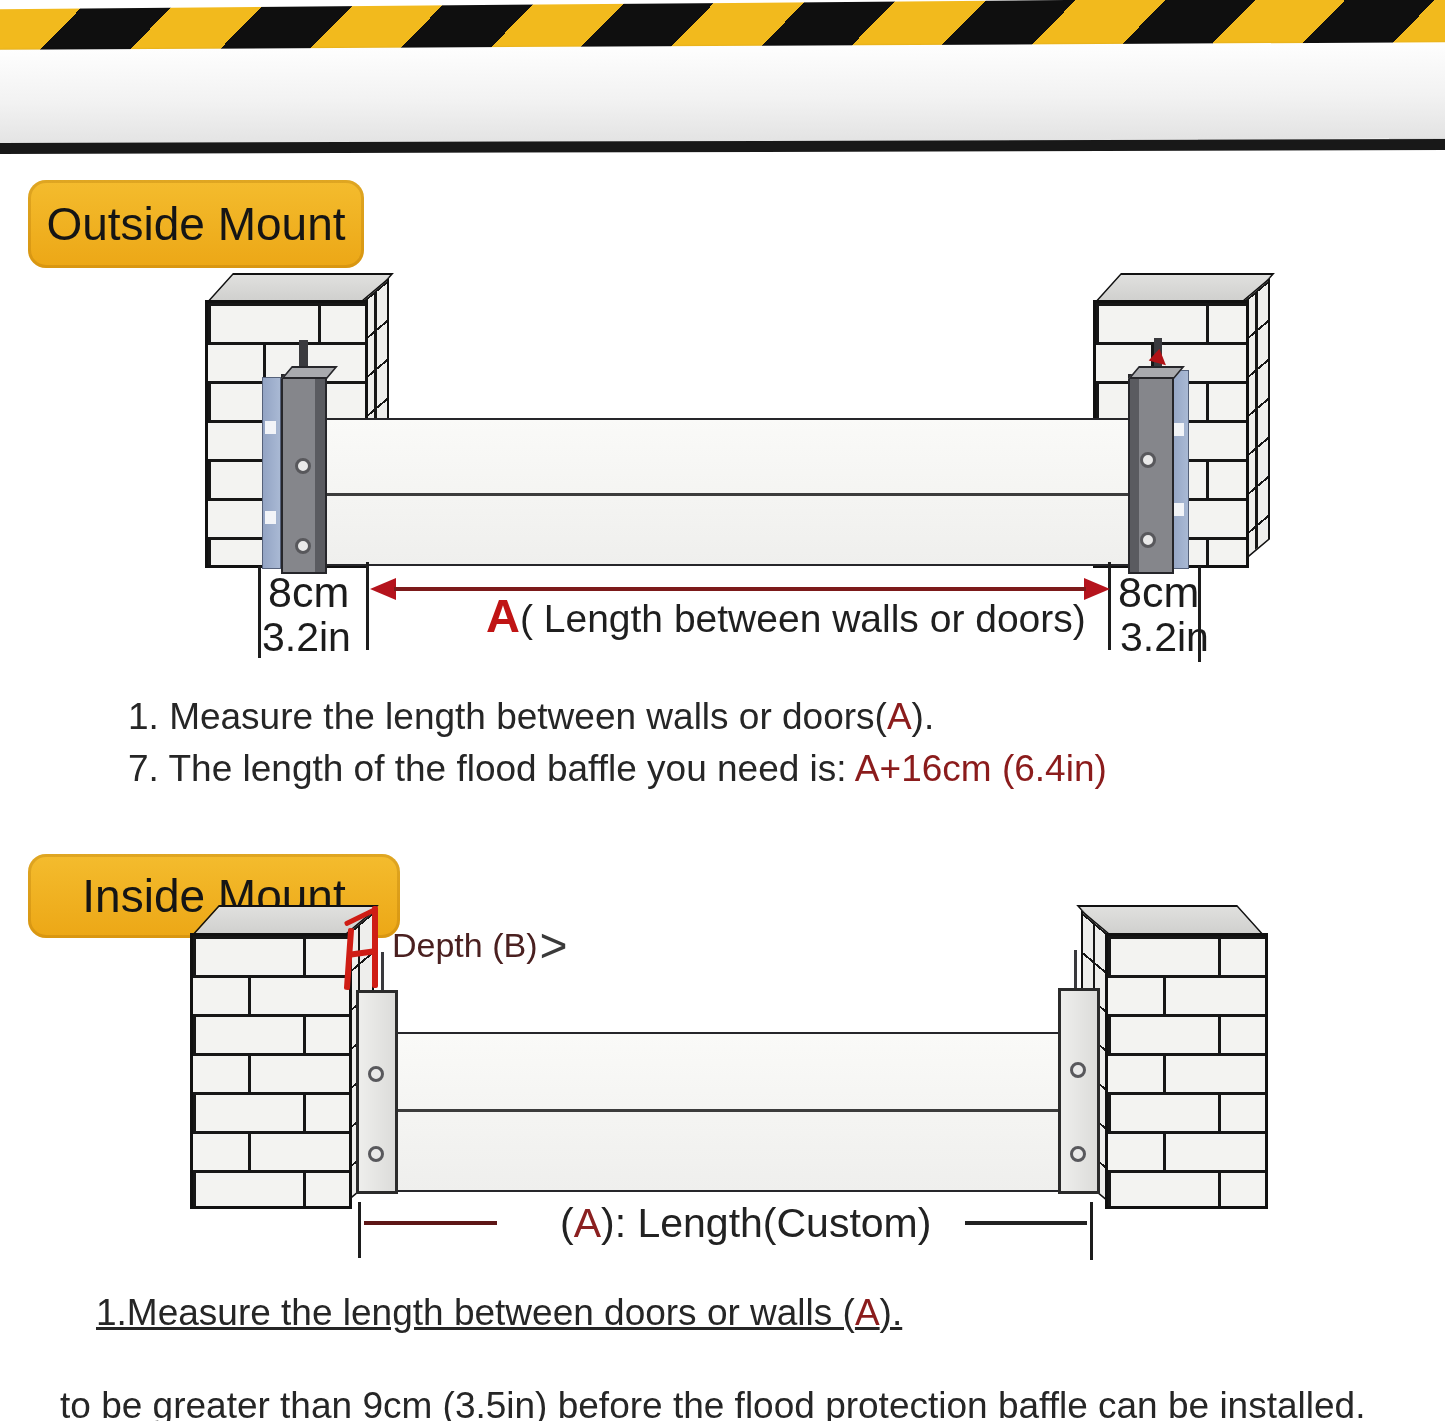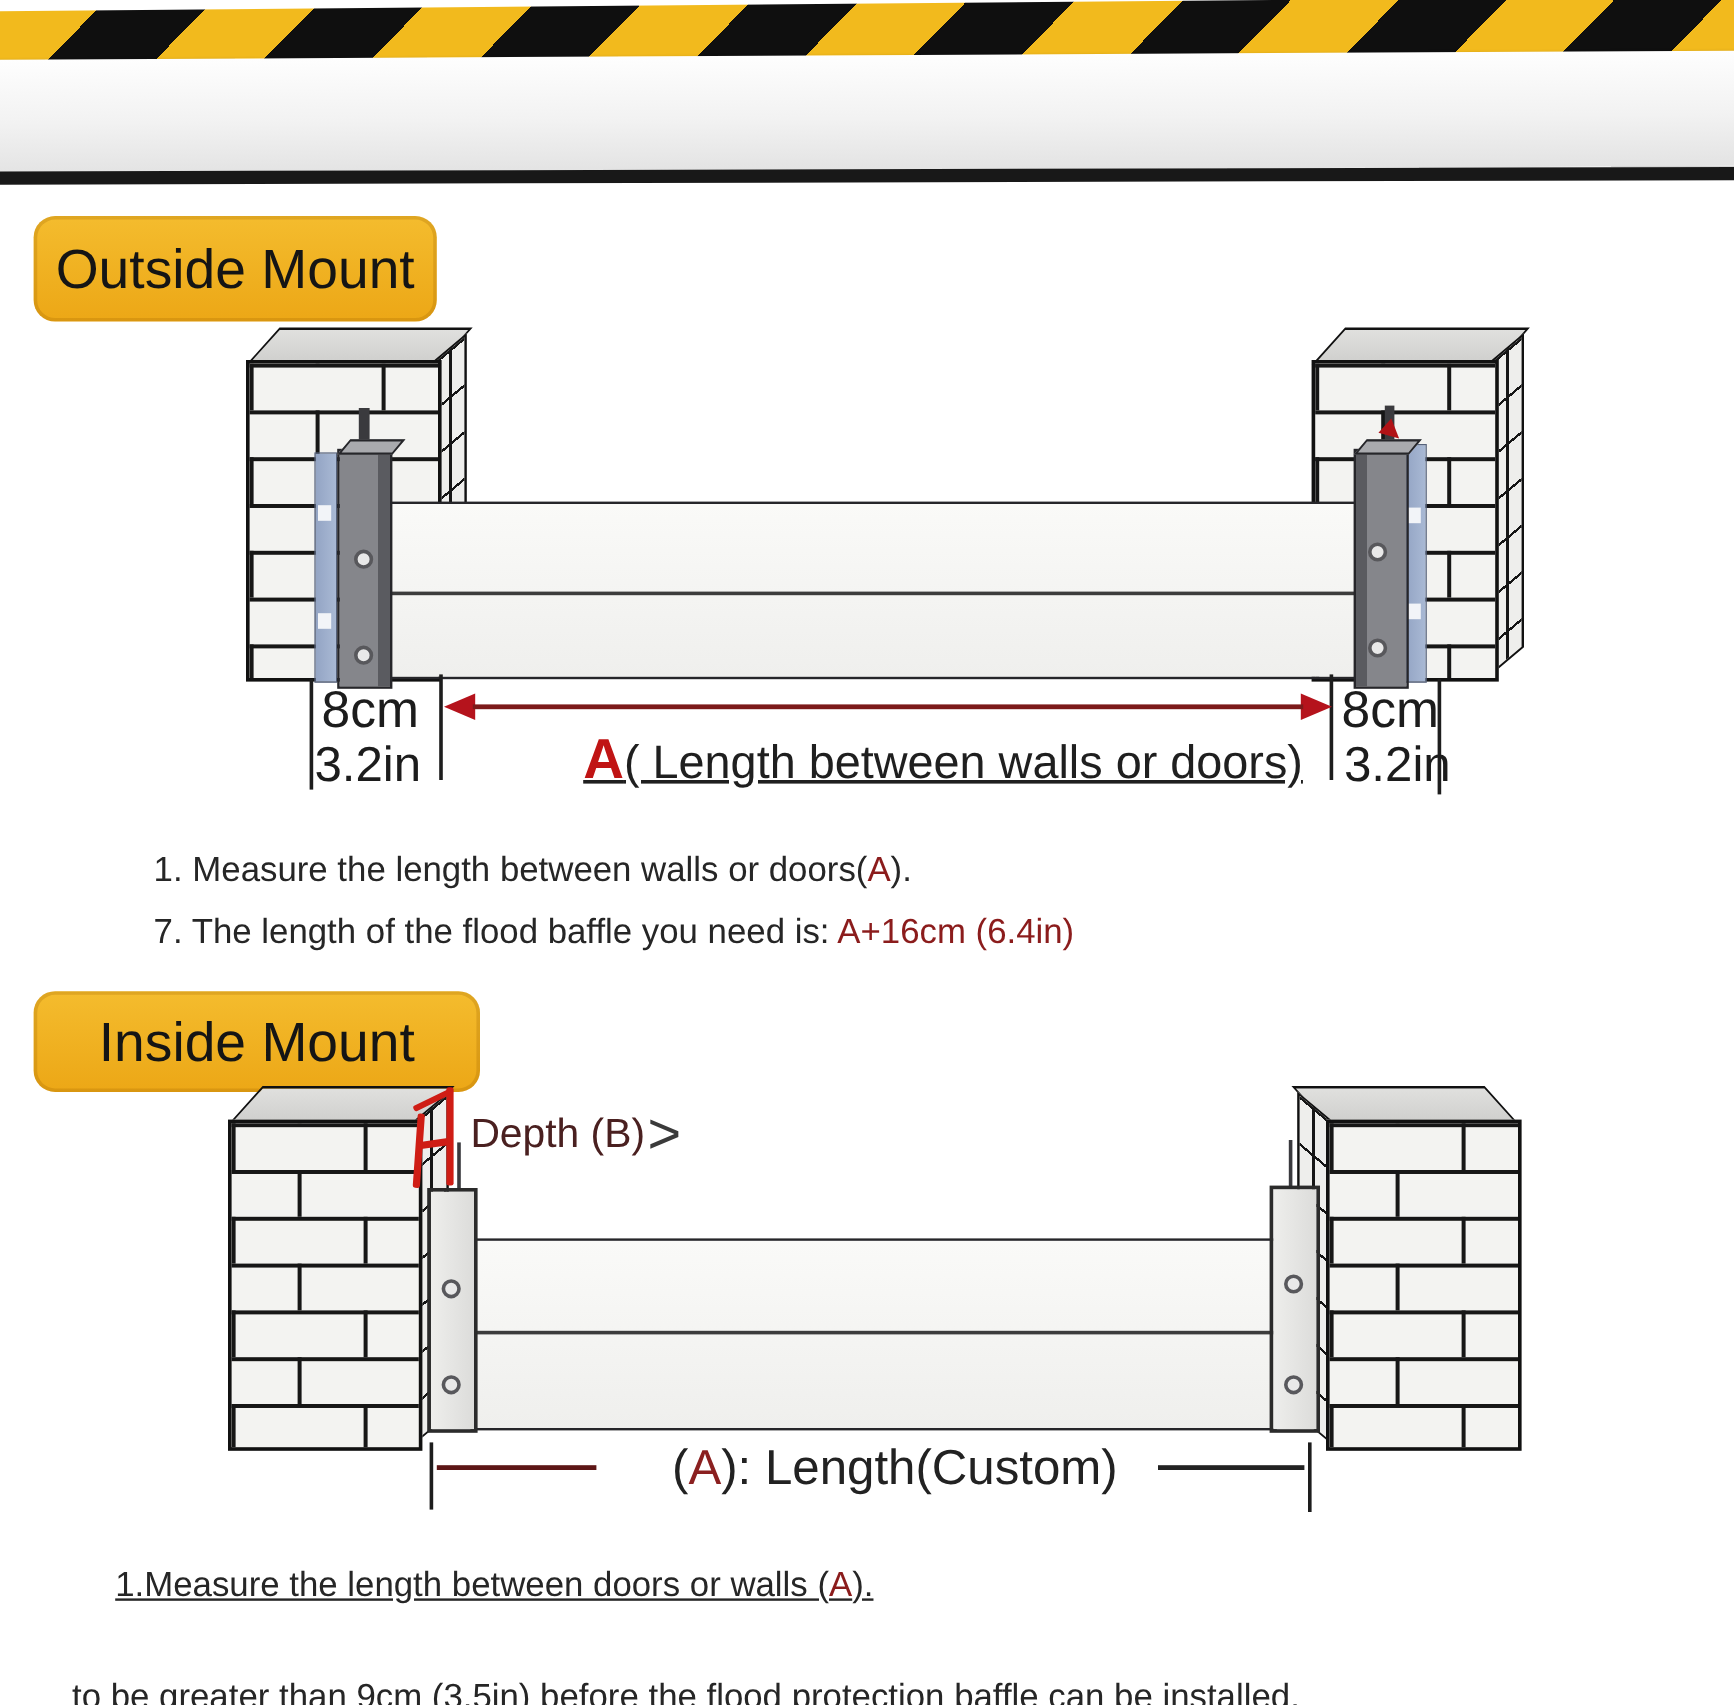--- a/index.html
+++ b/index.html
@@ -74,21 +74,21 @@
   .redtri{position:absolute;width:0;height:0;border-left:16px solid #b01216;
     border-top:8px solid transparent;border-bottom:8px solid transparent;
     transform:rotate(42deg);z-index:6;}
   .rh{position:absolute;background:#cf1d15;z-index:6;border-radius:2px;}
 
   
   .meas{position:absolute;font-size:43px;color:#1c1c1c;z-index:6;}
   .meas-small{position:absolute;font-size:41px;color:#1c1c1c;z-index:6;}
   .spanlabel{position:absolute;font-size:39px;color:#1f1f1f;z-index:6;white-space:nowrap;}
   .spanlabel .bigA{font-size:47px;font-weight:700;color:#c01414;}
-  .instr{position:absolute;font-size:29px;color:#262626;white-space:nowrap;z-index:6;margin-top:13px;}
+  .instr{position:absolute;font-size:37px;color:#262626;white-space:nowrap;z-index:6;}
   .maroon{color:#8b1c1c;}
   .depthlabel{position:absolute;z-index:6;white-space:nowrap;display:flex;align-items:center;}
   .depthlabel .d1{font-size:34px;color:#4a2020;}
   .depthlabel .d2{font-size:48px;color:#3a3a3a;font-weight:400;margin:0 2px;}
   .depthlabel .d3{font-size:44px;color:#8c1d16;}
   .lencustom{position:absolute;font-size:41px;color:#222;z-index:6;white-space:nowrap;}
   .lencustom .aRed{color:#8b2020;}
 </style>
 </head>
 <body>
@@ -138,32 +138,32 @@
   <div class="tick" style="left:366px;top:562px;height:88px;"></div>
   <div class="tick" style="left:1108px;top:562px;height:88px;"></div>
   <div class="tick" style="left:1198px;top:566px;height:96px;"></div>
   <div class="ah left" style="left:370px;top:578px;"></div>
   <div class="ah right" style="left:1084px;top:578px;"></div>
   <div class="dimline" style="left:394px;top:587px;width:692px;"></div>
   <div class="meas" style="left:268px;top:568px;">8cm</div>
   <div class="meas-small" style="left:262px;top:614px;">3.2in</div>
   <div class="meas" style="left:1118px;top:568px;">8cm</div>
   <div class="meas-small" style="left:1120px;top:614px;">3.2in</div>
-  <div class="spanlabel" style="left:486px;top:604px;text-decoration:underline;">
+  <div class="spanlabel" style="left:486px;top:588px;">
     <span class="bigA">A</span><span>( Length between walls or doors)</span>
   </div>
 
   <div class="instr" style="left:128px;top:696px;">
     <span>1. Measure the length between walls or doors(</span><span class="maroon">A</span><span>).</span>
   </div>
   <div class="instr" style="left:128px;top:748px;">
     <span>7. The length of the flood baffle you need is: </span><span class="maroon">A+16cm (6.4in)</span>
   </div>
 
-  <div class="pill" style="left:28px;top:826px;width:372px;height:84px;">Inside Mount</div>
+  <div class="pill" style="left:28px;top:854px;width:372px;height:84px;">Inside Mount</div>
 
   <div class="ptop right-shift" style="left:190px;top:905px;width:156px;height:28px;"></div>
   <div class="pside slant-up-right" style="left:346px;top:933px;width:24px;height:266px;"></div>
   <div class="brickface" style="left:190px;top:933px;width:156px;height:270px;"></div>
 
   <div class="rh" style="left:346px;top:928px;width:6px;height:62px;transform:rotate(4deg);"></div>
   <div class="rh" style="left:372px;top:906px;width:6px;height:82px;"></div>
   <div class="rh" style="left:347px;top:950px;width:30px;height:6px;transform:rotate(-8deg);"></div>
   <div class="rh" style="left:343px;top:914px;width:36px;height:5px;transform:rotate(-26deg);"></div>
   <div class="pin" style="left:381px;top:952px;width:3px;height:40px;"></div>

